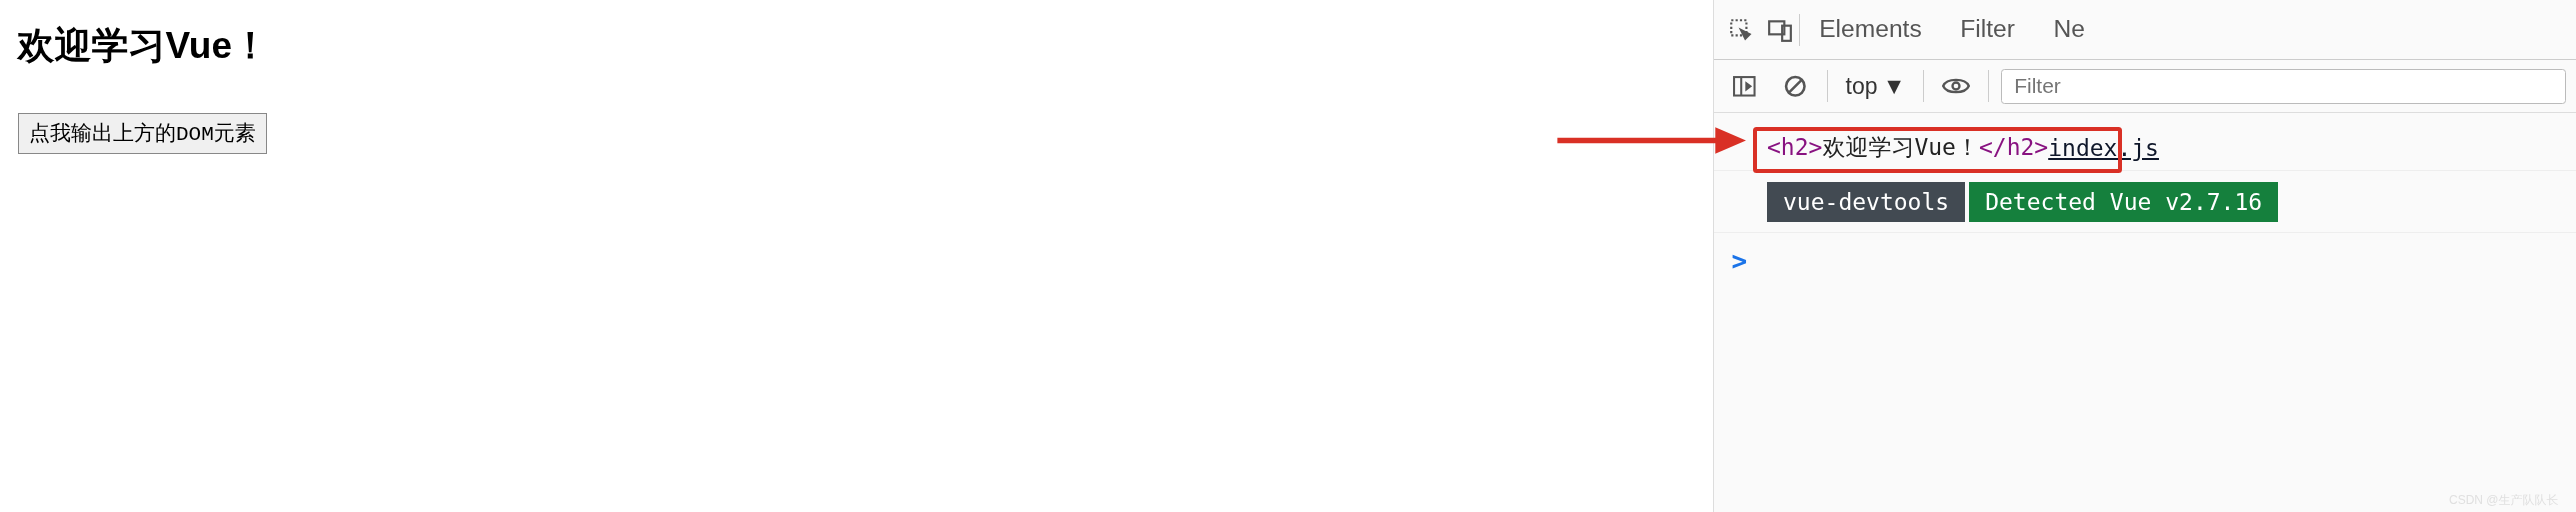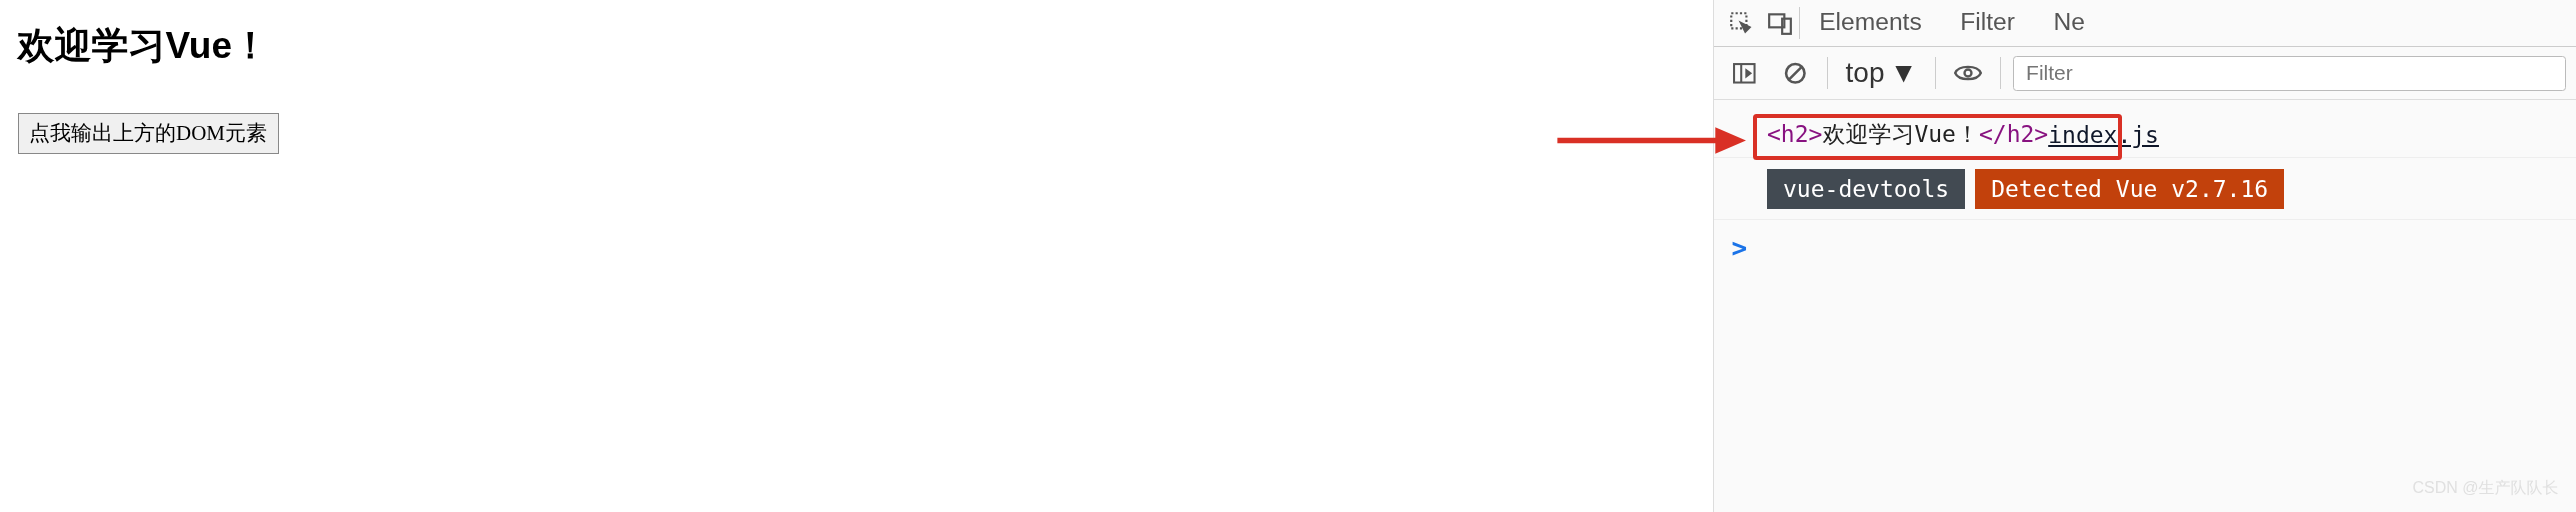--- a/index.html
+++ b/index.html
@@ -20,33 +20,33 @@
       font-size: 37px;
       font-weight: bold;
       margin-bottom: 42px;
     }
     .output-btn {
       font-size: 21px;
       padding: 5.3px 10.5px;
       border: 1.8px solid #888;
       background: #f0f0f0;
       cursor: pointer;
-      font-family: Liberation Serif, serif;
+      font-family: Liberation Mono, monospace;
     }
     .devtools {
       width: 862px;
       display: flex;
       flex-direction: column;
       background: #fafafa;
       font-family: "Segoe UI", Arial, sans-serif;
     }
     .tabs-row {
       display: flex;
       align-items: center;
-      height: 47px;
+      height: 60px;
       border-bottom: 0.9px solid #ccc;
       padding: 0 7px;
     }
     .tool-icon {
       width: 39px;
       height: 39px;
       display: flex;
       align-items: center;
       justify-content: center;
       color: #555;
@@ -76,21 +76,21 @@
     }
     .divider {
       width: 0.9px;
       height: 32px;
       background: #ccc;
     }
     .ctx-select {
       display: flex;
       align-items: center;
       gap: 5.3px;
-      font-size: 28px;
+      font-size: 23px;
       color: #333;
       cursor: pointer;
       padding: 0 5.3px;
     }
     .filter-input {
       flex: 1;
       height: 35px;
       border: 0.9px solid #bbb;
       border-radius: 3.5px;
       padding: 0 12.3px;
@@ -127,50 +127,50 @@
     .tag { color: #881280; }
     .txt { color: #222; }
     .src-link {
       color: #0f172a;
       text-decoration: underline;
       cursor: pointer;
     }
     .badge-line {
       display: flex;
       padding: 10.5px 17.5px 10.5px 53px;
-      gap: 10px;
+      gap: 4px;
       border-bottom: 0.9px solid #eee;
     }
     .badge {
       padding: 7px 16px;
       font-size: 23px;
       color: #fff;
       font-family: Consolas, monospace;
     }
     .badge-dark { background: #424a52; }
-    .badge-green { background: #c2410c; }
+    .badge-green { background: #15803d; }
     .prompt {
       padding: 12.3px 17.5px;
       color: #1a73e8;
       font-size: 26px;
       font-weight: bold;
     }
     .arrow-annotation {
       position: absolute;
       left: 1553px;
       top: 114px;
       width: 193px;
       height: 53px;
       pointer-events: none;
     }
     .watermark {
       position: absolute;
       right: 17.5px;
-      bottom: 13px;
-      font-size: 16px;
+      bottom: 3px;
+      font-size: 12px;
       color: #e0e0e0;
       font-family: Arial, sans-serif;
     }
   </style>
 </head>
 <body>
 
 <div class="page-area">
   <h2 class="page-title">欢迎学习Vue！</h2>
   <button class="output-btn">点我输出上方的DOM元素</button>

